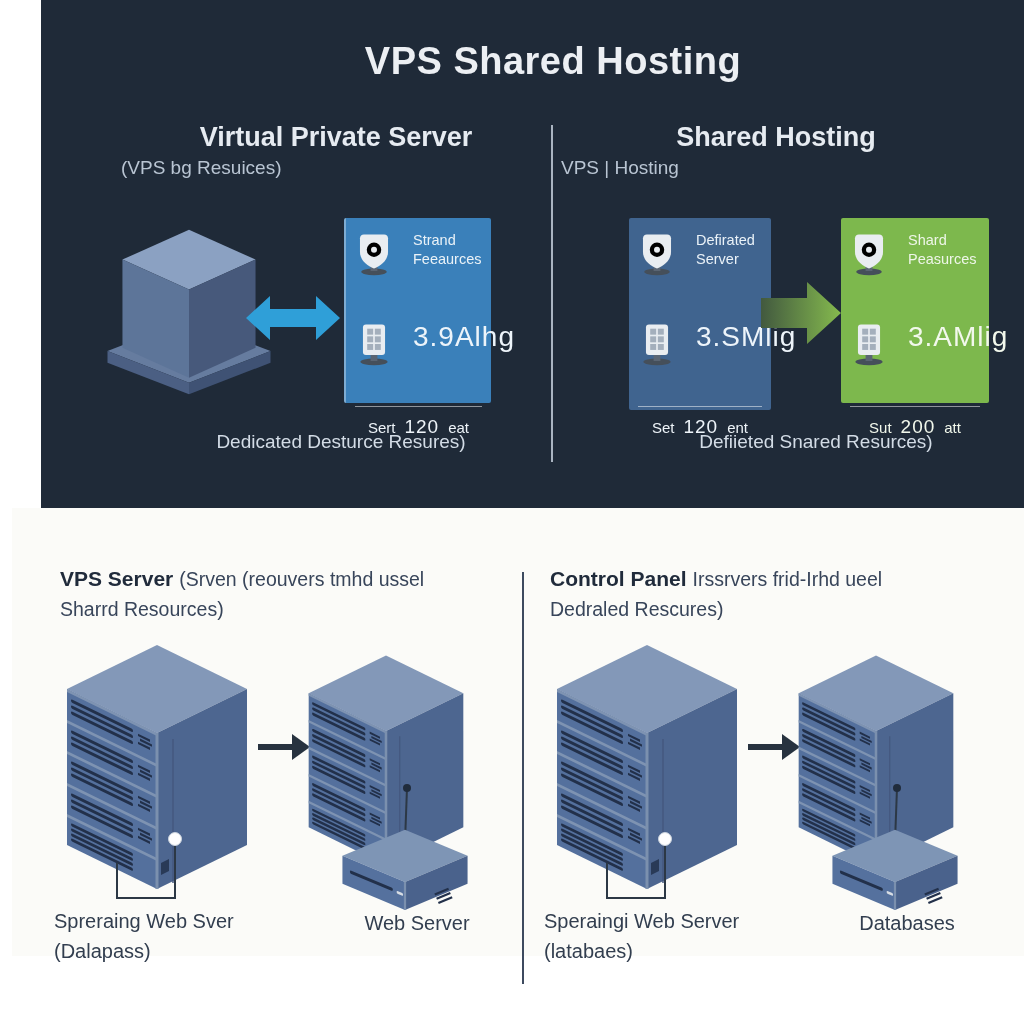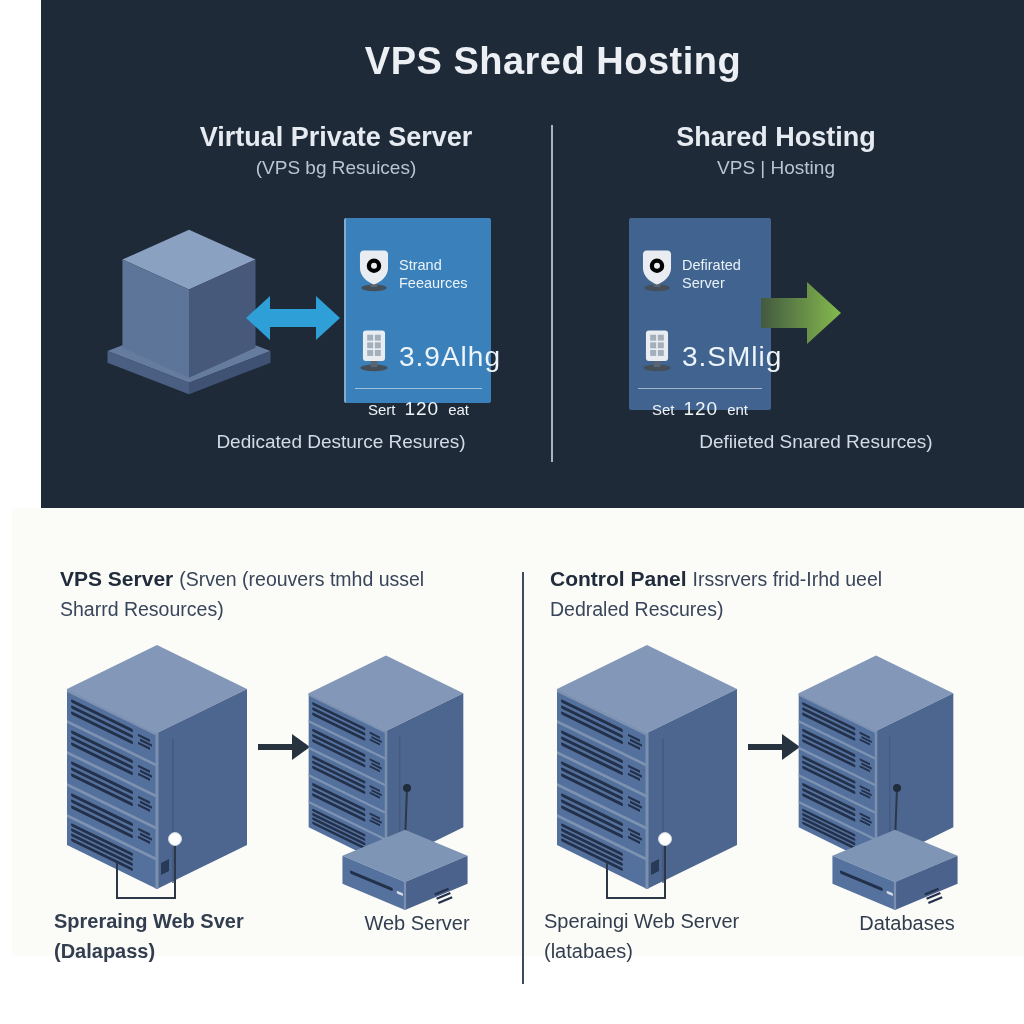--- a/index.html
+++ b/index.html
@@ -9,38 +9,38 @@
   
   .top-section{position:absolute;left:0;top:0;width:1024px;height:508px;
     background:var(--bg-top,#1f2a38);margin-left:41px;}
   .main-title{position:absolute;left:0;top:40px;width:1024px;text-align:center;
     font-size:38px;font-weight:700;color:#eceff3;letter-spacing:.5px;}
   .vdivider-top{position:absolute;left:510px;top:125px;width:2px;height:337px;
     background:#c3cdd9;opacity:.85;}
   .col-head{position:absolute;top:122px;width:430px;text-align:center;
     font-size:27px;font-weight:700;color:#e6ebf1;}
   .col-head.left{left:80px}.col-head.right{left:520px}
-  .col-sub{position:absolute;top:157px;width:430px;text-align:center;
+  .col-sub{position:absolute;top:157px;width:430px;
     font-size:19px;color:#b9c5d3;}
   .col-sub.left{left:80px}.col-sub.right{left:520px}
   .caption{position:absolute;top:431px;text-align:center;font-size:19px;color:#d3dce6;}
   .caption.left{left:100px;width:400px}
   .caption.right{left:560px;width:430px}
 
   .cube-wrap{position:absolute;left:56px;top:218px;width:184px;height:178px;}
   .dbl-arrow{position:absolute;left:203px;top:290px;width:98px;height:56px;}
   .green-arrow{position:absolute;left:720px;top:276px;width:82px;height:74px;}
 
   
   .card{position:absolute;border-radius:2px;}
   .card.blue{left:303px;top:218px;width:145px;height:185px;background:var(--card-blue,#3a80ba);
     border-left:2px solid rgba(255,255,255,.35);}
   .card.slate{left:588px;top:218px;width:142px;height:192px;background:var(--card-slate,#40648f);}
   .card.green{left:800px;top:218px;width:148px;height:185px;background:var(--card-green,#7db84d);}
-  .crow{display:flex;align-items:flex-end;gap:8px;padding:8px 11px;}
+  .crow{display:flex;align-items:flex-start;gap:22px;padding:14px 11px;}
   .crow.r1{padding-top:13px;height:62px;}
   .crow.r2{height:64px;}
   .ctext{font-size:14.5px;color:#eaf2f8;line-height:1.28;}
   .ctext span{display:block;}
   .green .ctext{color:#eef6e8;}
   .cbig{font-size:28px;color:#edf4fa;letter-spacing:1px;}
   .green .cbig{color:#f2f8ec;}
   .cdivider{margin:7px 9px 0;height:1px;background:rgba(255,255,255,.5);}
   .cfooter{margin-top:9px;display:flex;justify-content:center;align-items:baseline;
     gap:9px;font-size:15px;color:#eef4f9;}
@@ -57,21 +57,21 @@
   .sec-title{position:absolute;top:56px;width:440px;font-size:19.5px;color:#38455a;
     line-height:30px;}
   .sec-title.left{left:48px}.sec-title.right{left:538px}
   .sec-title b{font-size:21px;color:#202b3b;font-weight:700;}
   .sec-title .rest{margin-left:6px;}
   .sec-title .t2{display:block;}
   .srv-group{position:absolute;top:112px;width:470px;height:372px;}
   .srv-group.left{left:30px}.srv-group.right{left:520px}
   .lbl{position:absolute;font-size:20px;color:#323e4f;line-height:30px;}
   .lbl span{display:block;}
-  .lbl.l1-left{left:42px;top:398px;font-weight:bold;}
+  .lbl.l1-left{left:42px;top:398px;}
   .lbl.l2-left{left:330px;top:400px;width:150px;text-align:center;}
   .lbl.l1-right{left:532px;top:398px;}
   .lbl.l2-right{left:820px;top:400px;width:150px;text-align:center;}
 </style>
 </head>
 <body>
 
 <svg width="0" height="0" style="position:absolute">
   <defs>
     <symbol id="svr" viewBox="0 0 200 270">
@@ -236,20 +236,43 @@
         <defs>
           <linearGradient id="ggrad" x1="0" y1="0" x2="1" y2="0">
             <stop offset="0" stop-color="#42593f"></stop>
             <stop offset="1" stop-color="var(--arrow-green,#85ba4e)"></stop>
           </linearGradient>
         </defs>
         <polygon points="0,22 46,22 46,6 80,37 46,68 46,52 0,52" fill="url(#ggrad)"></polygon>
       </svg>
     </div>
 
+    <div class="card green">
+      <div class="crow r1">
+        <svg class="icon" viewBox="0 0 40 52" width="34" height="46">
+            <use href="#ic-shield" xlink:href="#ic-shield"></use>
+          </svg>
+        <div class="ctext">
+          <span>Shard</span>
+          <span>Peasurces</span>
+        </div>
+      </div>
+      <div class="crow r2">
+        <svg class="icon" viewBox="0 0 40 52" width="34" height="46">
+            <use href="#ic-monitor" xlink:href="#ic-monitor"></use>
+          </svg>
+        <div class="cbig">3.AMlig</div>
+      </div>
+      <div class="cdivider"></div>
+      <div class="cfooter">
+        <span>Sut</span>
+        <span class="num">200</span>
+        <span>att</span>
+      </div>
+    </div>
 
     <div class="caption right">Defiieted Snared Resurces)</div>
     <div class="caption left">Dedicated Desturce Resures)</div>
   </div>
 
   <div class="bottom-section">
     <div class="vdivider-bottom"></div>
 
     <div class="sec-title left">
       <span class="t1"><b>VPS Server</b><span class="rest">(Srven (reouvers tmhd ussel</span></span>

